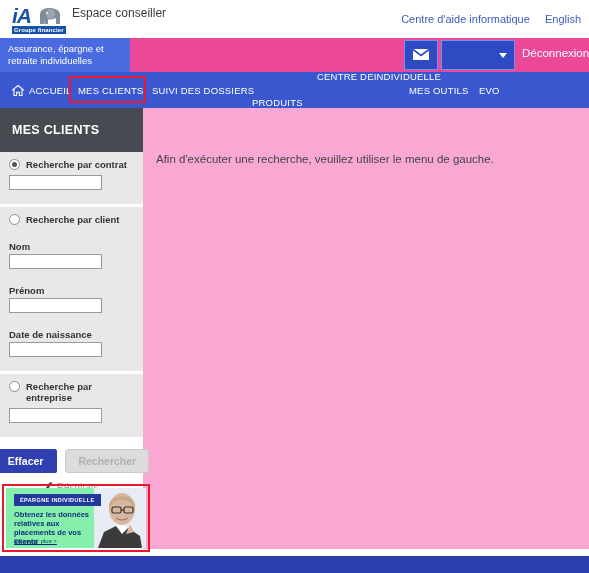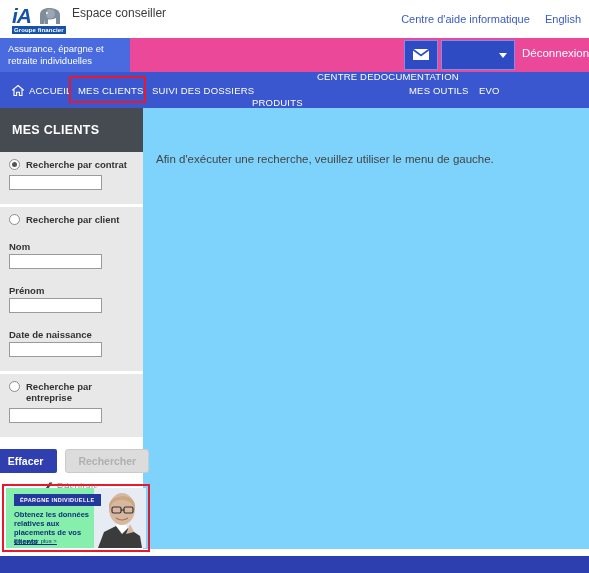--- a/index.html
+++ b/index.html
@@ -188,21 +188,21 @@
     position:absolute;left:8px;top:50px;
     color:#10307a;font-size:6px;text-decoration:underline;
   }
   .promo-photo{
     position:absolute;right:0;top:0;width:52px;height:60px;
     overflow:hidden;
   }
   
   .content{
     position:absolute;left:143px;top:108px;
-    width:446px;height:441px;background:#7dd3fc;
+    width:446px;height:441px;background:#f9a8d4;
   }
   .content-msg{
     position:absolute;left:13px;top:45px;
     font-size:11.5px;color:#444444;
   }
   
   .footer{
     position:absolute;left:0;top:556px;width:589px;height:17px;
     background:#2d3fae;
   }
@@ -260,21 +260,21 @@
     <span>MES CLIENTS</span>
   </div>
   <div class="nav-item" style="left:152px;align-items:center;">
     <span>SUIVI DES DOSSIERS</span>
   </div>
   <div class="nav-item" style="left:252px;align-items:flex-end;">
     <span>PRODUITS</span>
   </div>
   <div class="nav-item two-line" style="left:317px;flex-direction:row;justify-content:center;align-items:flex-start;">
     <span>CENTRE DE</span>
-    <span>DOCUMENTATION</span>
+    <span>INDIVIDUELLE</span>
   </div>
   <div class="nav-item" style="left:409px;">
     <span>MES OUTILS</span>
   </div>
   <div class="nav-item" style="left:479px;">
     <span>EVO</span>
   </div>
 </div>
 <div class="nav-highlight"></div>
 

